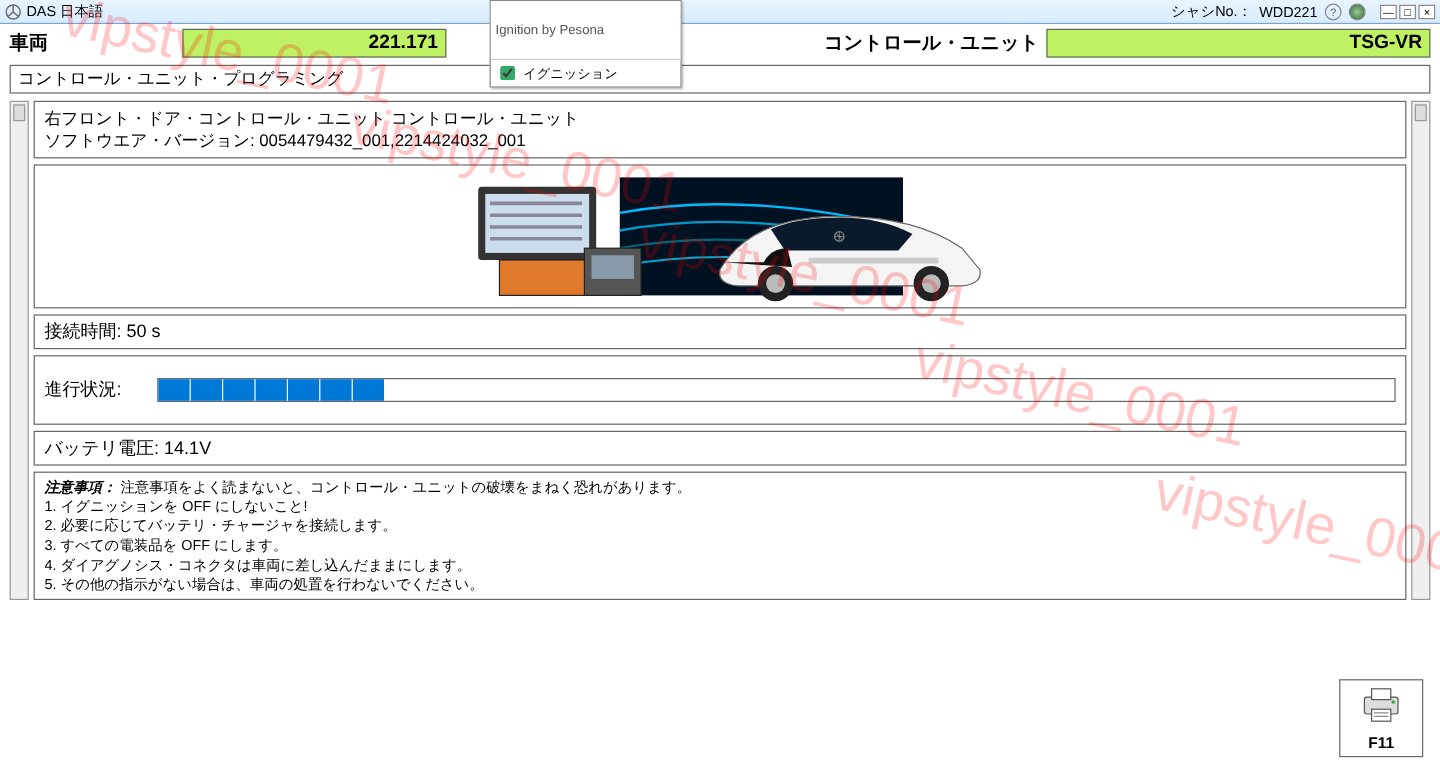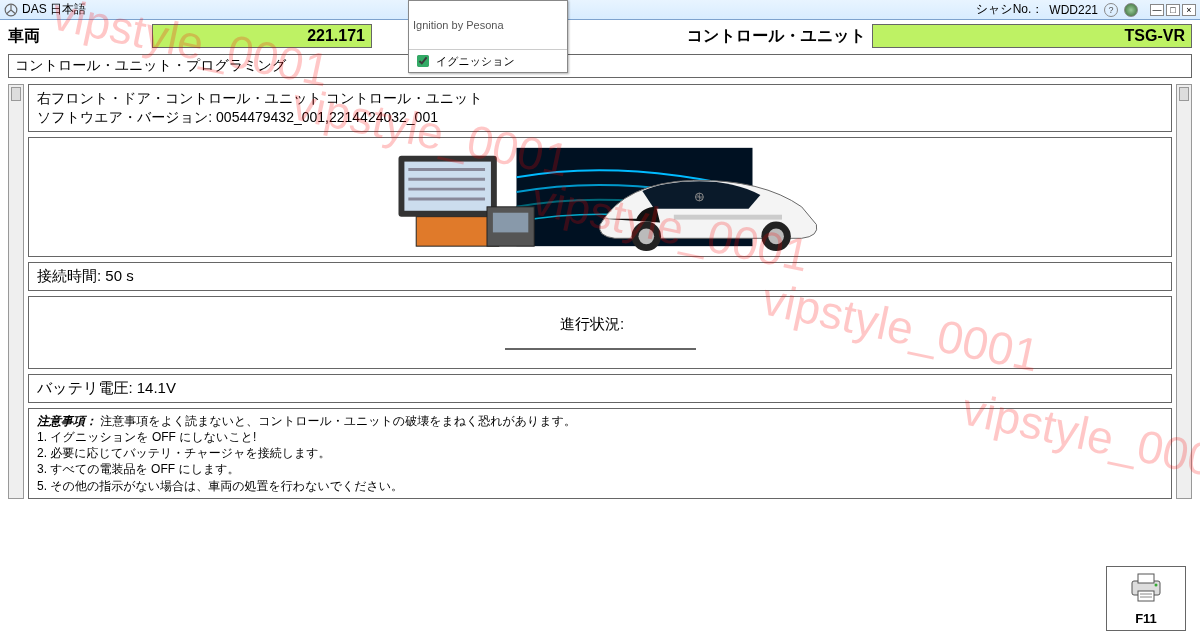--- a/index.html
+++ b/index.html
@@ -76,34 +76,34 @@
     background:#ddd; border:1px solid #999;
   }
   .left-scroll { margin-right:4px;}
   .right-scroll { margin-left:4px;}
   .content-col { flex:1; display:flex; flex-direction:column; gap:5px;border-radius:20px;}
   .panel { border:1px solid #666; background:#fff; padding:4px 8px; font-size:14px;}
   .panel.image-panel { padding:0; height:120px; display:flex; align-items:stretch; justify-content:center; overflow:hidden;}
   .panel.sw-panel { line-height:1.35; }
   .panel.conn-panel { font-size:15px; }
   .panel.prog-panel { display:flex; flex-direction:column; gap:6px; padding-top:18px; padding-bottom:18px;}
-  .prog-row { display:flex; align-items:center; gap:14px;flex-direction:column;}
+  .prog-row { display:flex; align-items:flex-start; gap:14px;}
   .prog-label { width:80px; font-size:15px; }
   .prog-bar { flex:1; height:20px; border:1px solid #666; background:#fff; display:flex; align-items:stretch;}
   .prog-fill { display:flex; }
   .tick { width:26px; margin-right:1px; background:#0078d7; }
   .panel.batt-panel { font-size:15px;}
   .panel.notice-panel { font-size:12px; line-height:1.35;}
   .notice-panel .hdr { font-weight:bold; display:inline;font-style:italic;}
   .bottombar {
     position:absolute; bottom:6px; right:14px;
     display:flex; align-items:flex-end; gap:6px;
   }
   .fbtn {
-    width:80px; height:65px; border:1px solid #666; background:#fff;
+    width:70px; height:65px; border:1px solid #666; background:#fff;
     display:flex; flex-direction:column; align-items:center; justify-content:space-between;
     padding:4px 0; font-size:13px; font-weight:bold;
   }
   .fbtn .icon { width:40px; height:32px; }
   
   .wm {
     position:absolute; inset:0; pointer-events:none; z-index:200;
     color: rgba(255,0,0,0.22);
     font-family: cursive, "Comic Sans MS", sans-serif;
     font-size: 46px;
@@ -238,20 +238,21 @@
 
     <div class="panel notice-panel">
       <div>
         <span class="hdr">注意事項：</span>
         <span>注意事項をよく読まないと、コントロール・ユニットの破壊をまねく恐れがあります。</span>
       </div>
       <div id="notice-items">
           <div>1. イグニッションを OFF にしないこと!</div>
           <div>2. 必要に応じてバッテリ・チャージャを接続します。</div>
           <div>3. すべての電装品を OFF にします。</div>
+          <div>4. ダイアグノシス・コネクタは車両に差し込んだままにします。</div>
           <div>5. その他の指示がない場合は、車両の処置を行わないでください。</div>
         </div>
     </div>
 
   </div>
   <div class="scrollcol right-scroll"></div>
 </div>
 
 <div class="bottombar">
   <div class="fbtn">

